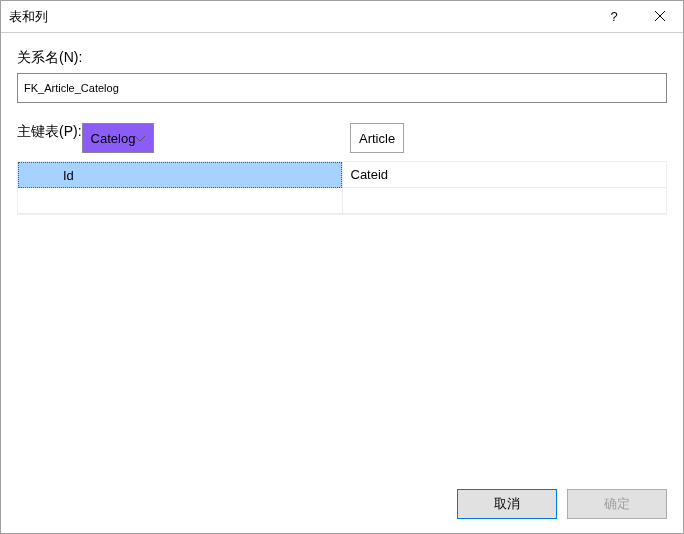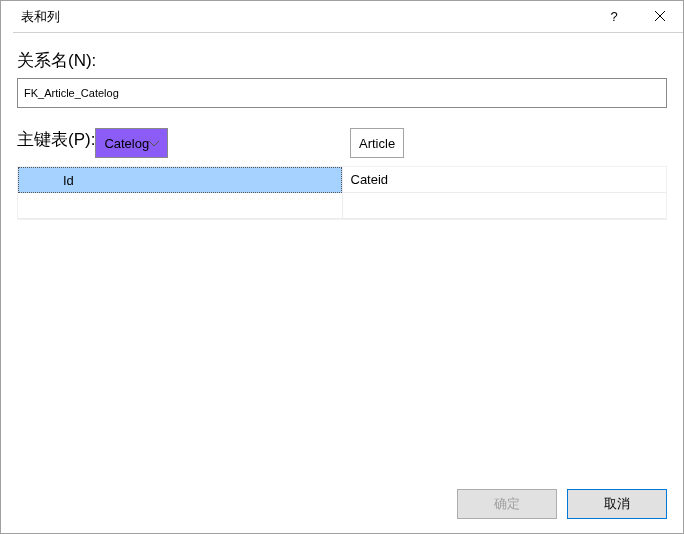--- a/index.html
+++ b/index.html
@@ -21,42 +21,41 @@
       display: flex;
       flex-direction: column;
     }
     .titlebar {
       height: 32px;
       background: #ffffff;
       display: flex;
       align-items: center;
       padding-left: 8px;
       border-bottom: 1px solid #d0d0d0;
-      margin-left: 12px;
     }
     .titlebar-title {
       flex: 1;
       font-size: 13px;
     }
     .titlebar-btn {
       width: 46px;
       height: 32px;
       display: flex;
       align-items: center;
       justify-content: center;
       cursor: default;
     }
     .content {
       flex: 1;
       padding: 16px;
       display: flex;
       flex-direction: column;
     }
     .field-label {
-      font-size: 17px;
+      font-size: 14px;
       margin-bottom: 6px;
     }
     .text-input {
       width: 100%;
       height: 30px;
       border: 1px solid #888888;
       padding: 0 6px;
       font-family: inherit;
       font-size: 11px;
       background: #ffffff;
@@ -204,20 +203,20 @@
           <span>Cateid</span>
         </div>
         <div class="grid-cell">
           <span></span>
         </div>
       </div>
     </div>
   </div>
 
   <div class="footer">
+    <div class="btn primary">
+      <span>取消</span>
+    </div>
     <div class="btn disabled">
       <span>确定</span>
     </div>
-    <div class="btn primary">
-      <span>取消</span>
-    </div>
   </div>
 </div>
 
 </body></html>

